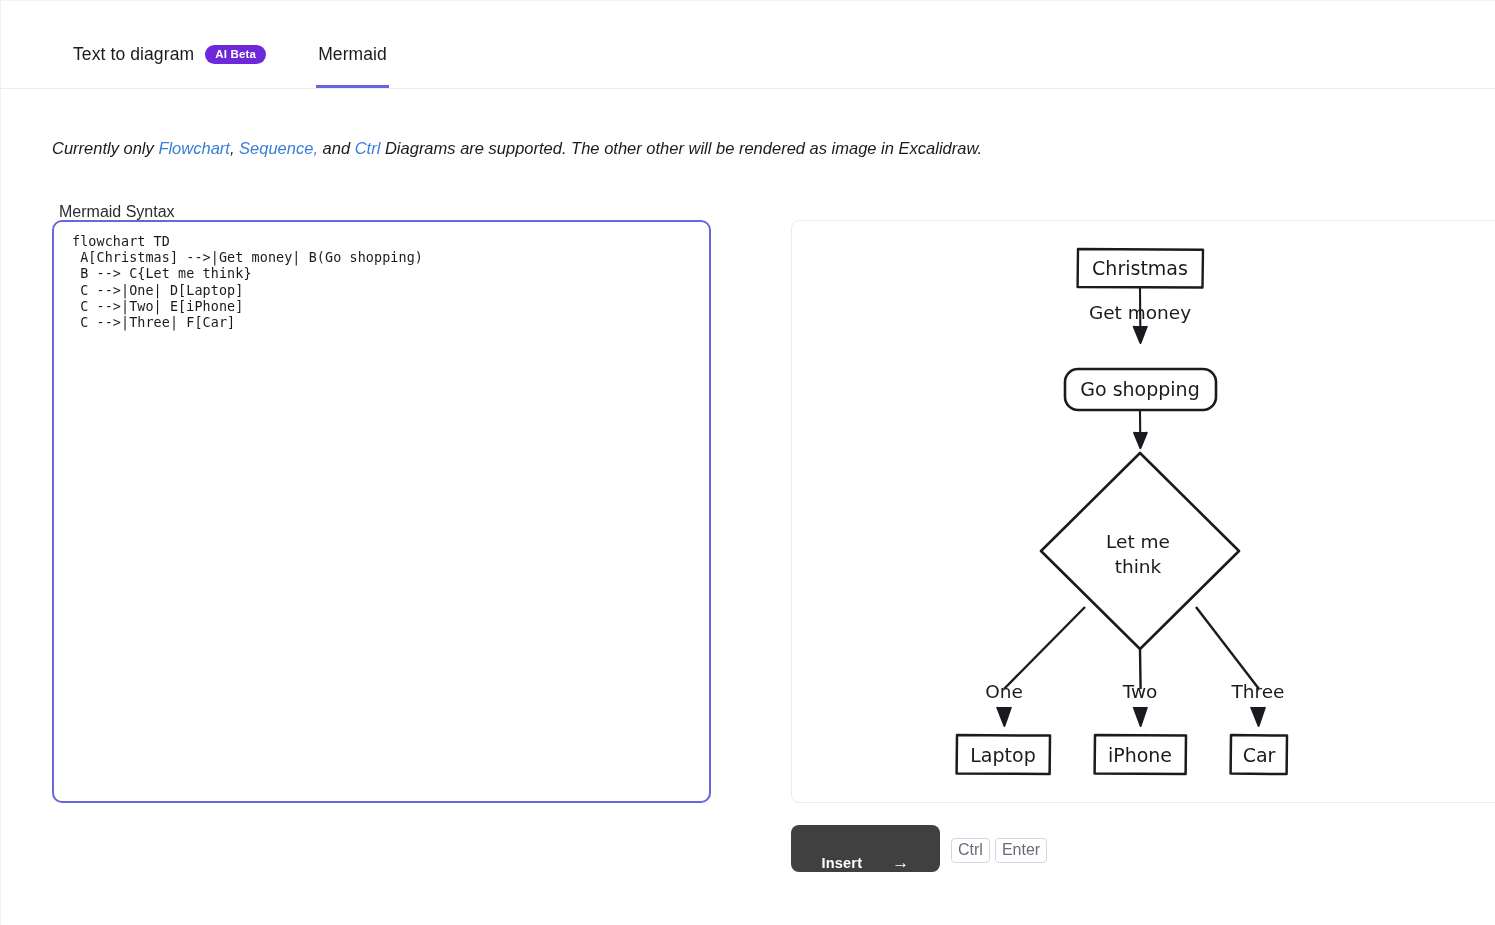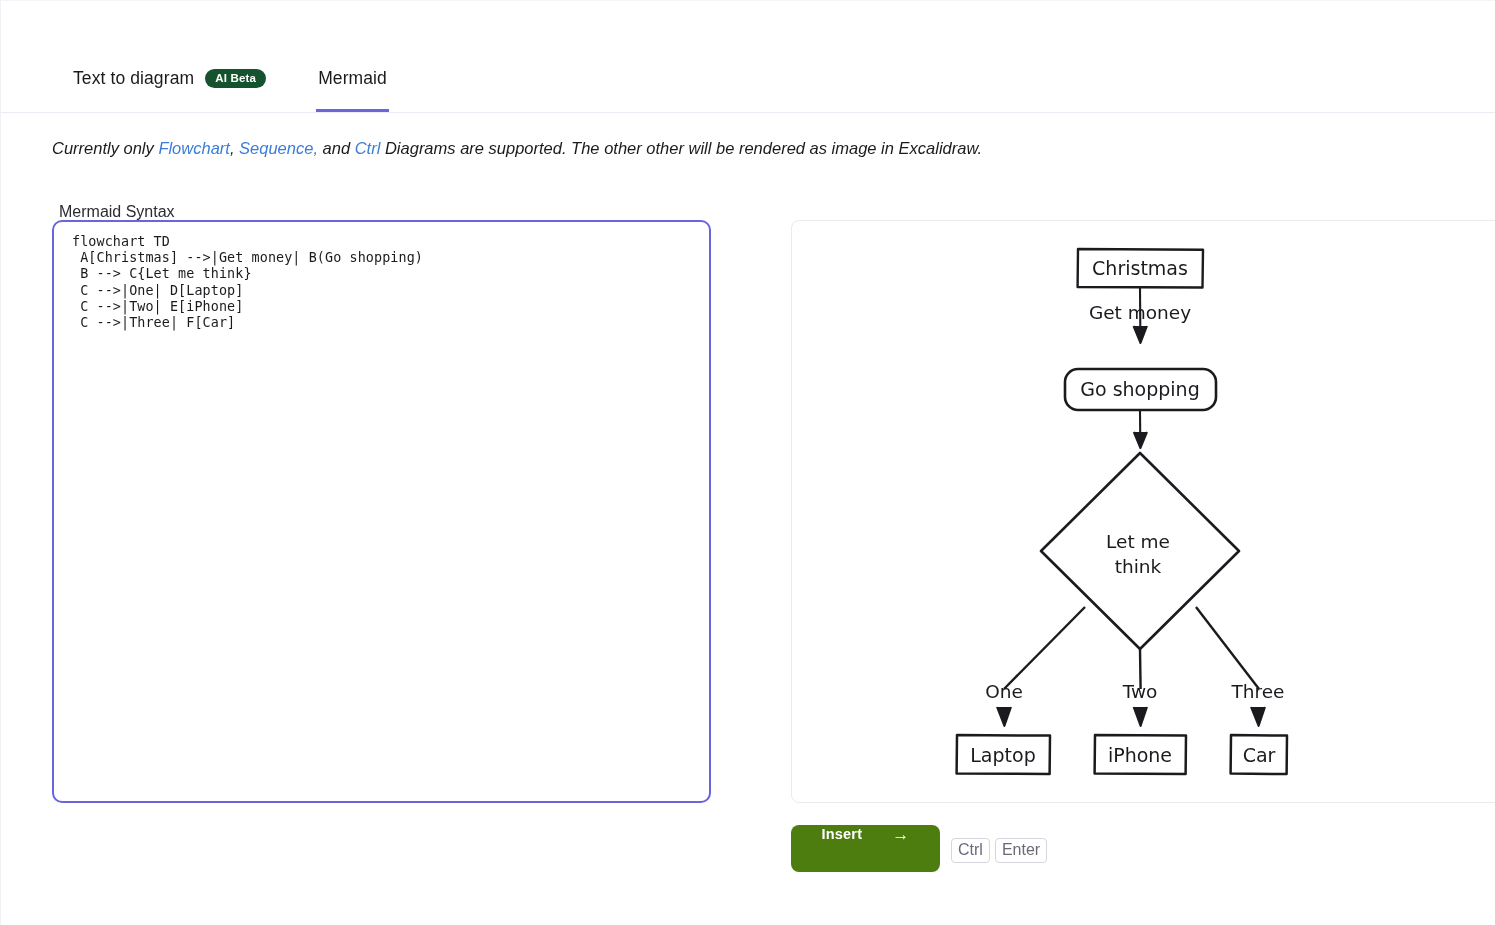--- a/index.html
+++ b/index.html
@@ -17,21 +17,21 @@
     background: #ffffff;
     border-left: 1px solid #f1f0f4;
     border-top: 1px solid #f4f3f7;
   }
 
   
   .tabbar {
     position: absolute;
     left: 0; top: 0;
     width: 1495px;
-    height: 112px;
+    height: 88px;
     border-bottom: 1px solid #eceaf2;
     background: #fff;
   }
   .tabs {
     position: absolute;
     left: 70px;
     bottom: 0;
     display: flex;
     align-items: flex-end;
     gap: 0;
@@ -47,21 +47,21 @@
   }
   .tab:last-child { margin-right: 0; }
   .tab.active { border-bottom-color: #6965db; }
   .tab-label {
     font-size: 17.5px;
     color: #1b1b1f;
     letter-spacing: 0.1px;
     white-space: nowrap;
   }
   .badge {
-    background: #14532d;
+    background: #6d28d9;
     color: #ffffff;
     font-size: 11.5px;
     font-weight: bold;
     padding: 4px 10px 4px 10px;
     border-radius: 11px;
     line-height: 1;
     letter-spacing: 0.2px;
     white-space: nowrap;
   }
 
@@ -127,30 +127,30 @@
   }
   .preview svg { display: block; }
 
   
   .insert-btn {
     position: absolute;
     left: 790px;
     top: 824px;
     width: 149px;
     height: 47px;
-    background: #4d7c0f;
+    background: #404040;
     border: none;
     border-radius: 8px;
     color: #ffffff;
     font-size: 14.5px;
     font-weight: bold;
     font-family: "Liberation Sans", sans-serif;
     cursor: pointer;
     display: flex;
-    align-items: flex-start;
+    align-items: flex-end;
     justify-content: center;
     gap: 30px;
     letter-spacing: 0.2px;
   }
   .arrow-glyph { font-size: 17px; font-weight: normal; line-height: 1; }
 
   .keyhints {
     position: absolute;
     left: 950px;
     top: 837px;

